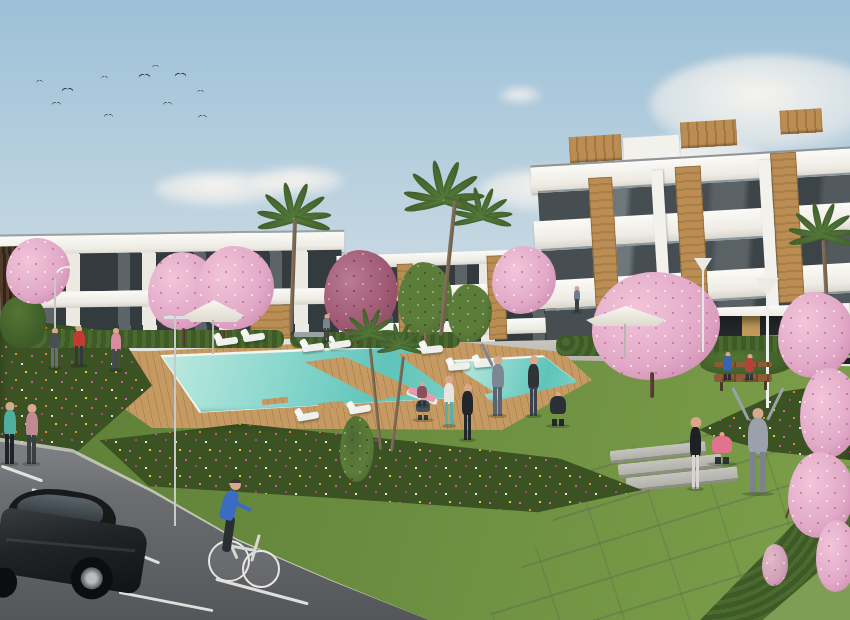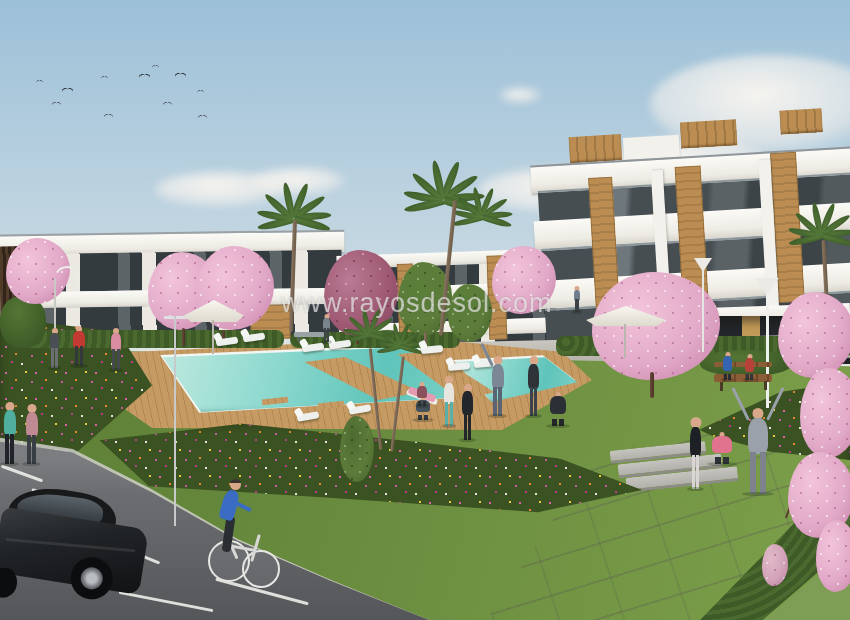--- a/index.html
+++ b/index.html
@@ -459,14 +459,13 @@
       </div>
     </div>
 
   <div class="abs blossom" style="left:778px;top:292px;width:76px;height:86px;"></div>
   <div class="abs blossom" style="left:800px;top:368px;width:60px;height:90px;"></div>
   <div class="abs btrunk" style="left:795px;top:460px;width:2px;height:60px;transform:rotate(20deg);"></div>
   <div class="abs blossom" style="left:788px;top:452px;width:66px;height:86px;"></div>
   <div class="abs blossom" style="left:816px;top:520px;width:42px;height:72px;"></div>
   <div class="abs blossom" style="left:762px;top:544px;width:26px;height:42px;opacity:.9;"></div>
 
-  <div class="watermark" style="left:281px;top:288px;">www.rayosdesol.com</div>
 </div>
 
 </body></html>

